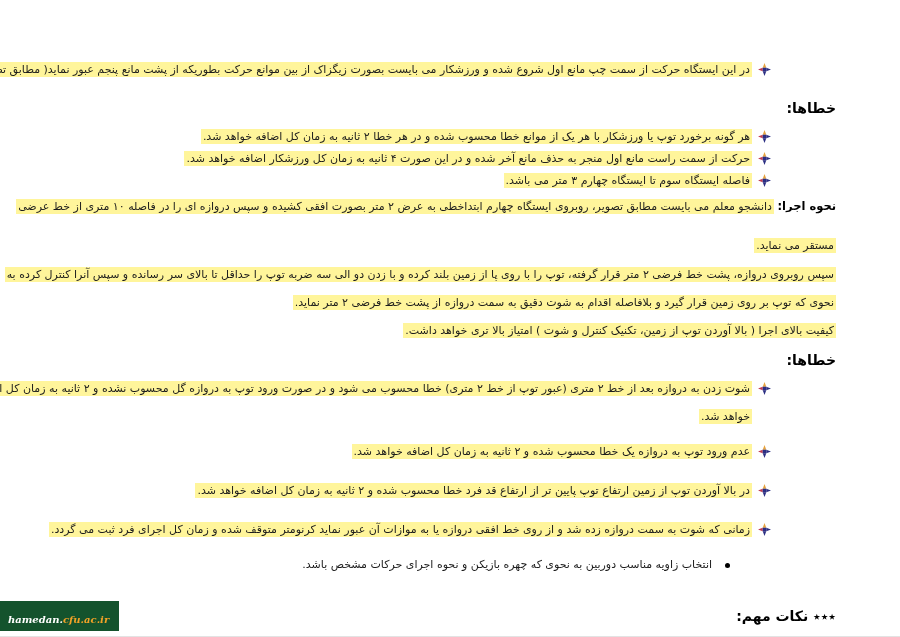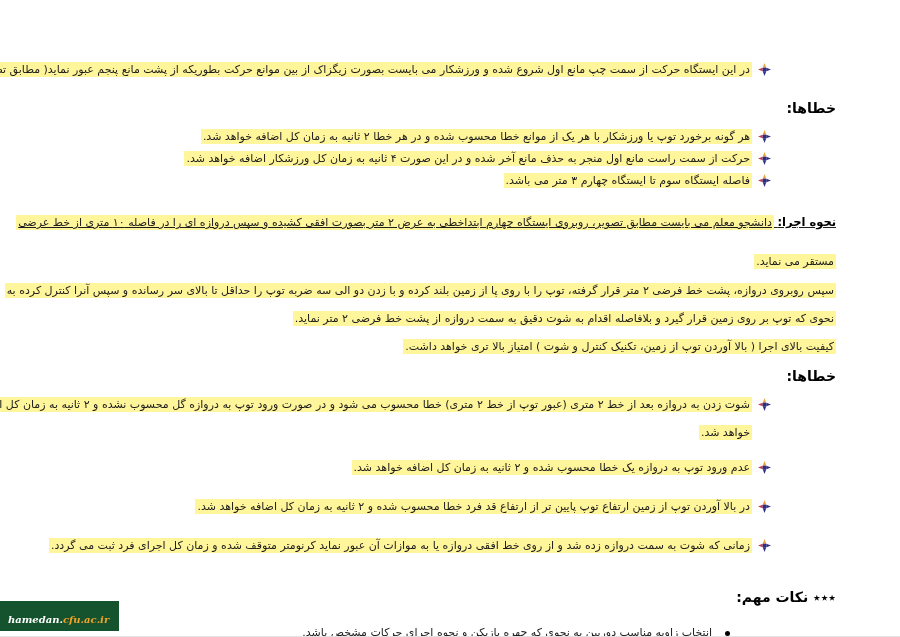--- a/index.html
+++ b/index.html
@@ -32,21 +32,21 @@
     width: 13px; height: 13px;
   }
   .note-item { position: relative; padding-right: 124px; }
   .dot {
     position: absolute; right: 106px; top: 6px;
     width: 5px; height: 5px; border-radius: 50%;
     background: #000000;
   }
   
   .mt24 { margin-top: 24px; }
-  .mt21 { margin-top: 27px; text-decoration: underline; }
+  .mt21 { margin-top: 11px; }
   .mt20 { margin-top: 20px; }
   .mt15 { margin-top: 15px; }
   .mt14 { margin-top: 14px; }
   .mt13 { margin-top: 13px; }
   .mt7  { margin-top: 13px;  }
   .mt6  { margin-top: 24px;  }
   .mt3  { margin-top: 20px;  }
   .mt37 { margin-top: 37px; }
   .mb7  { margin-bottom: 7px; }
   .watermark {
@@ -182,30 +182,30 @@
             <polygon points="0,6.5 4.7,4.7 4.7,8.3" fill="#C23A50"></polygon>
             <polygon points="13,6.5 8.3,8.3 8.3,8.3" fill="#2B2E83"></polygon>
             <polygon points="13,6.5 8.3,4.7 8.3,8.3" fill="#2B2E83"></polygon>
             <polygon points="6.5,13 8.3,8.3 4.7,8.3" fill="#2B2E83"></polygon>
             <rect x="4.7" y="4.7" width="3.6" height="3.6" fill="#2B2E83"></rect>
         </svg>
         <span class="hl">زمانی که شوت به سمت دروازه زده شد و از روی خط افقی دروازه یا به موازات آن عبور نماید کرنومتر متوقف شده و زمان کل اجرای فرد ثبت می گردد.</span>
       </div>
     </div>
 
+    <div class="line note-item mt20">
+      <span class="dot"></span>
+      <span>انتخاب زاویه مناسب دوربین به نحوی که چهره بازیکن و نحوه اجرای حرکات مشخص باشد.</span>
+    </div>
+
     <div class="line heading mt37">
       <span class="stars">٭٭٭</span>
       <span>نکات مهم:</span>
     </div>
 
-    <div class="line note-item mt20">
-      <span class="dot"></span>
-      <span>انتخاب زاویه مناسب دوربین به نحوی که چهره بازیکن و نحوه اجرای حرکات مشخص باشد.</span>
-    </div>
-
   </div>
 
   <div class="watermark">
     <span class="wm-prefix">hamedan.</span><span class="wm-suffix">cfu.ac.ir</span>
   </div>
 
   <div class="bottom-hairline"></div>
 </div>
 
 </body></html>

